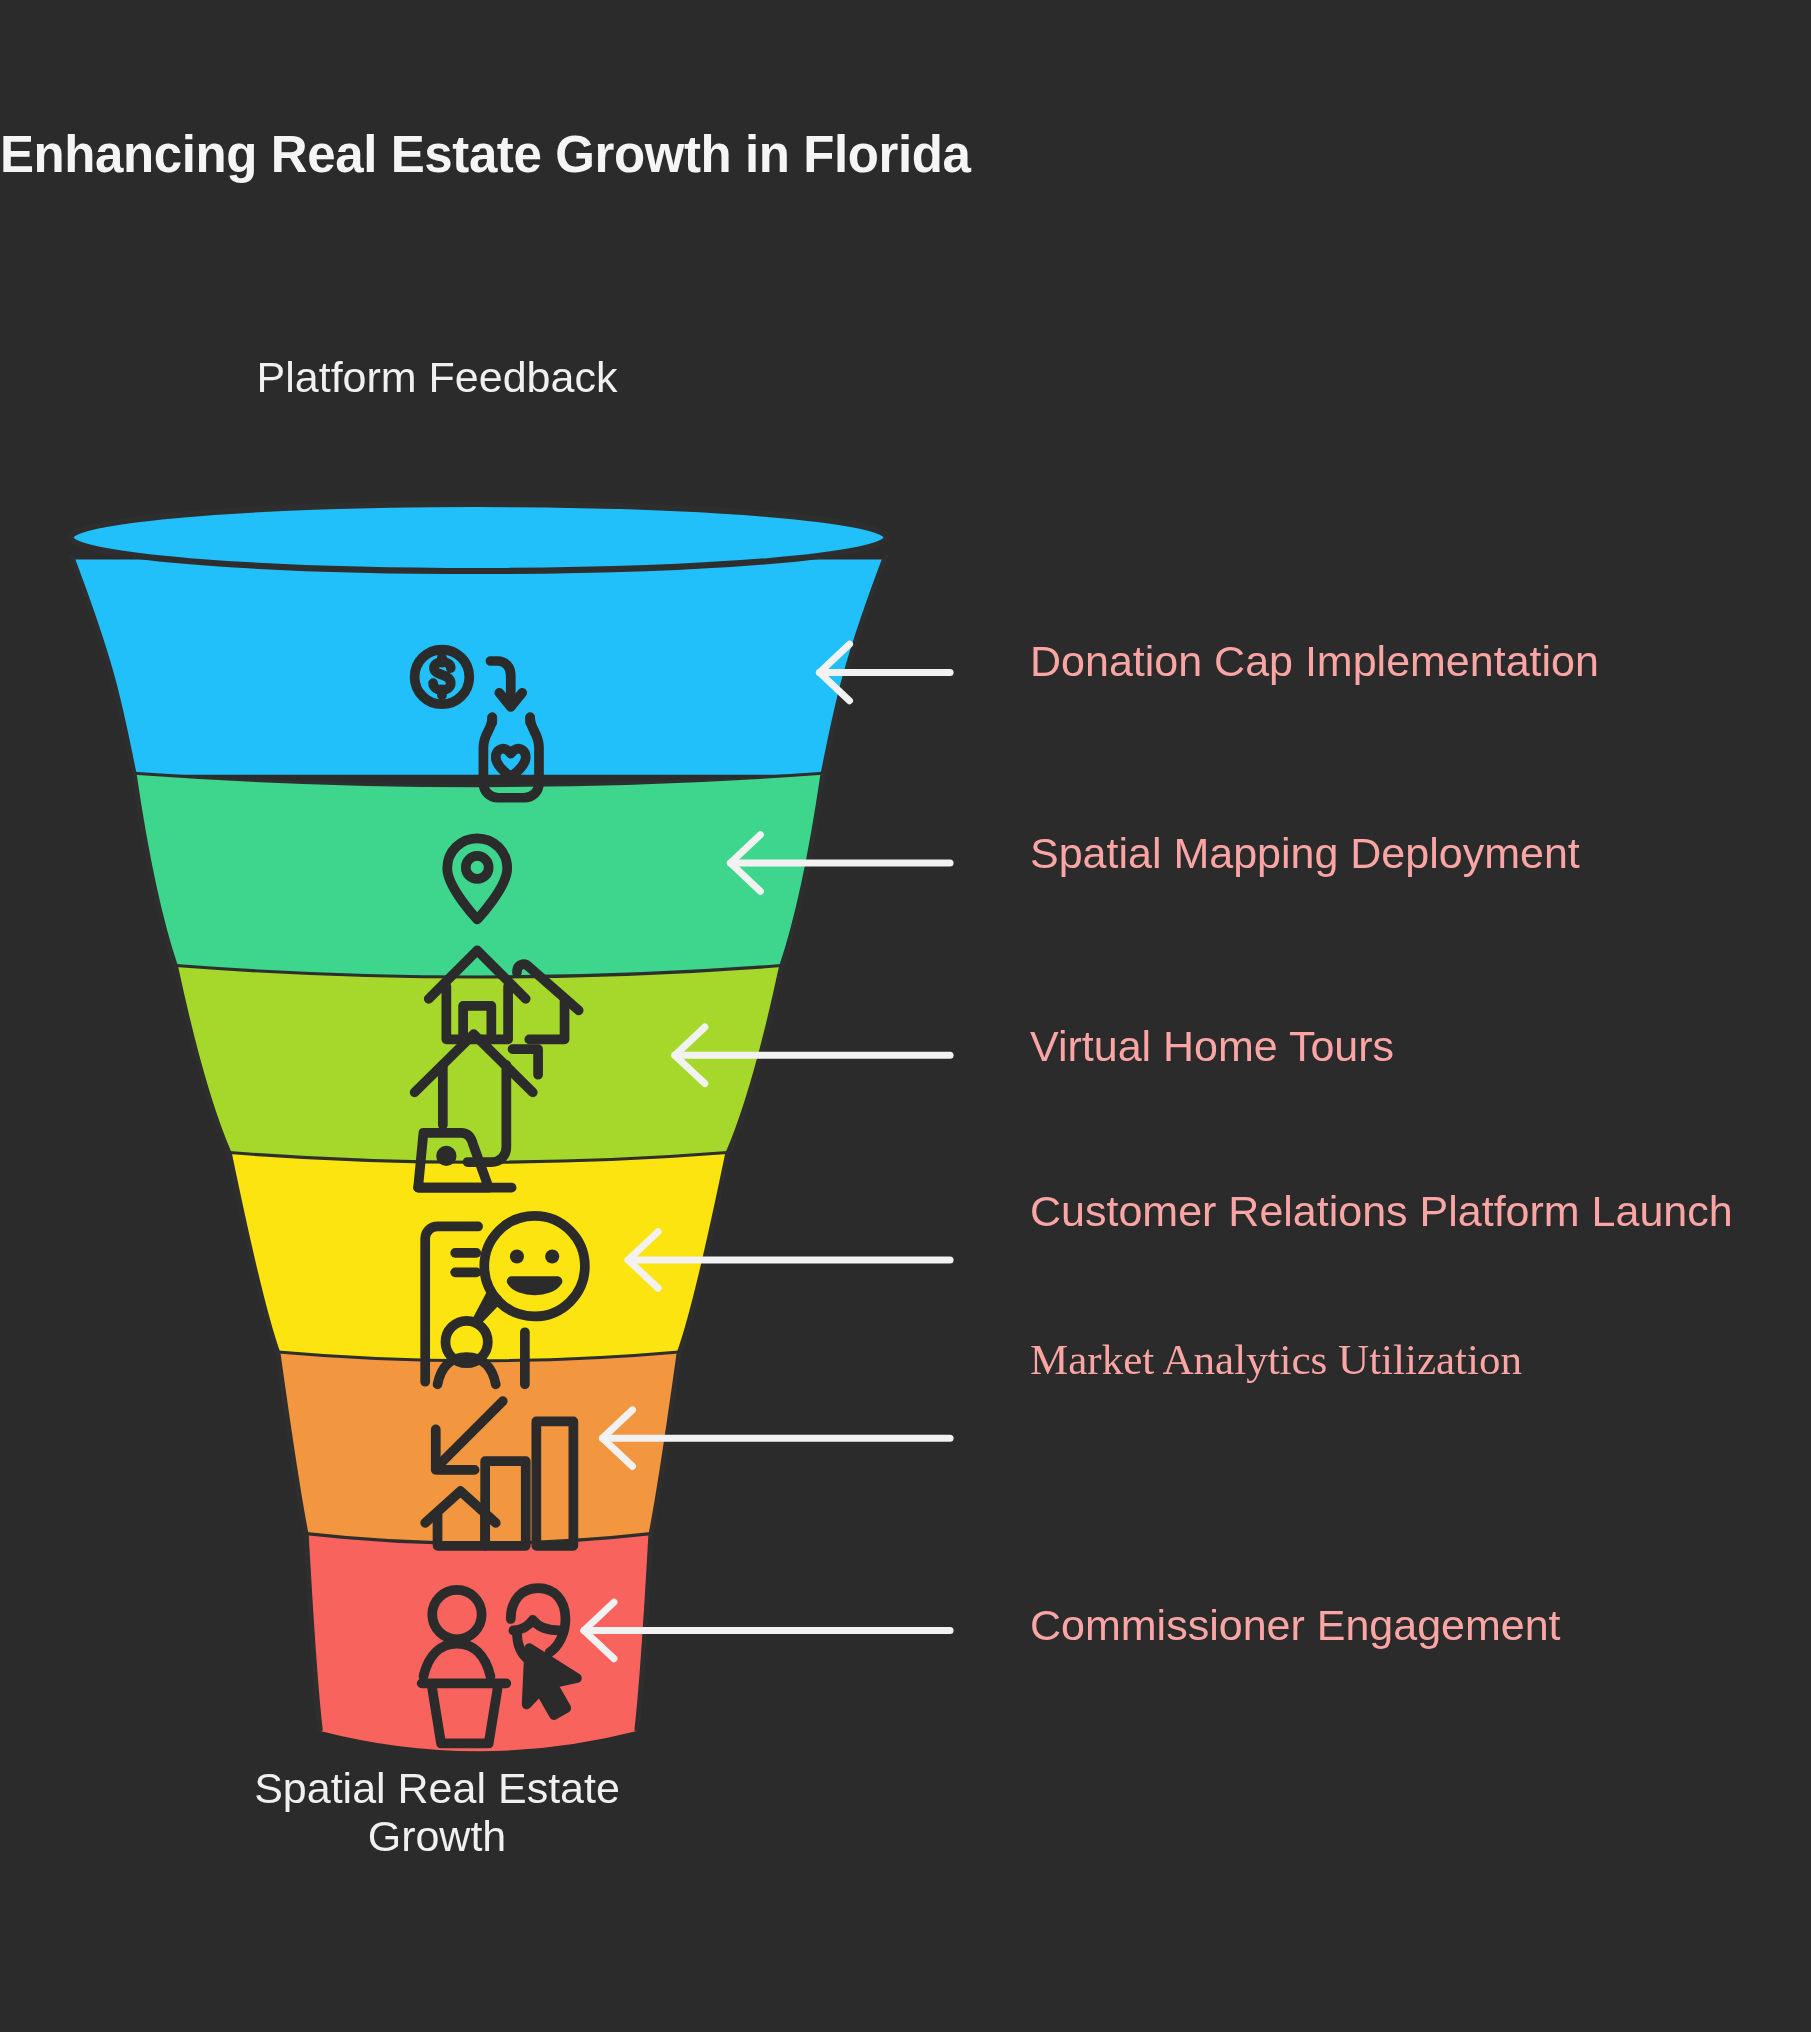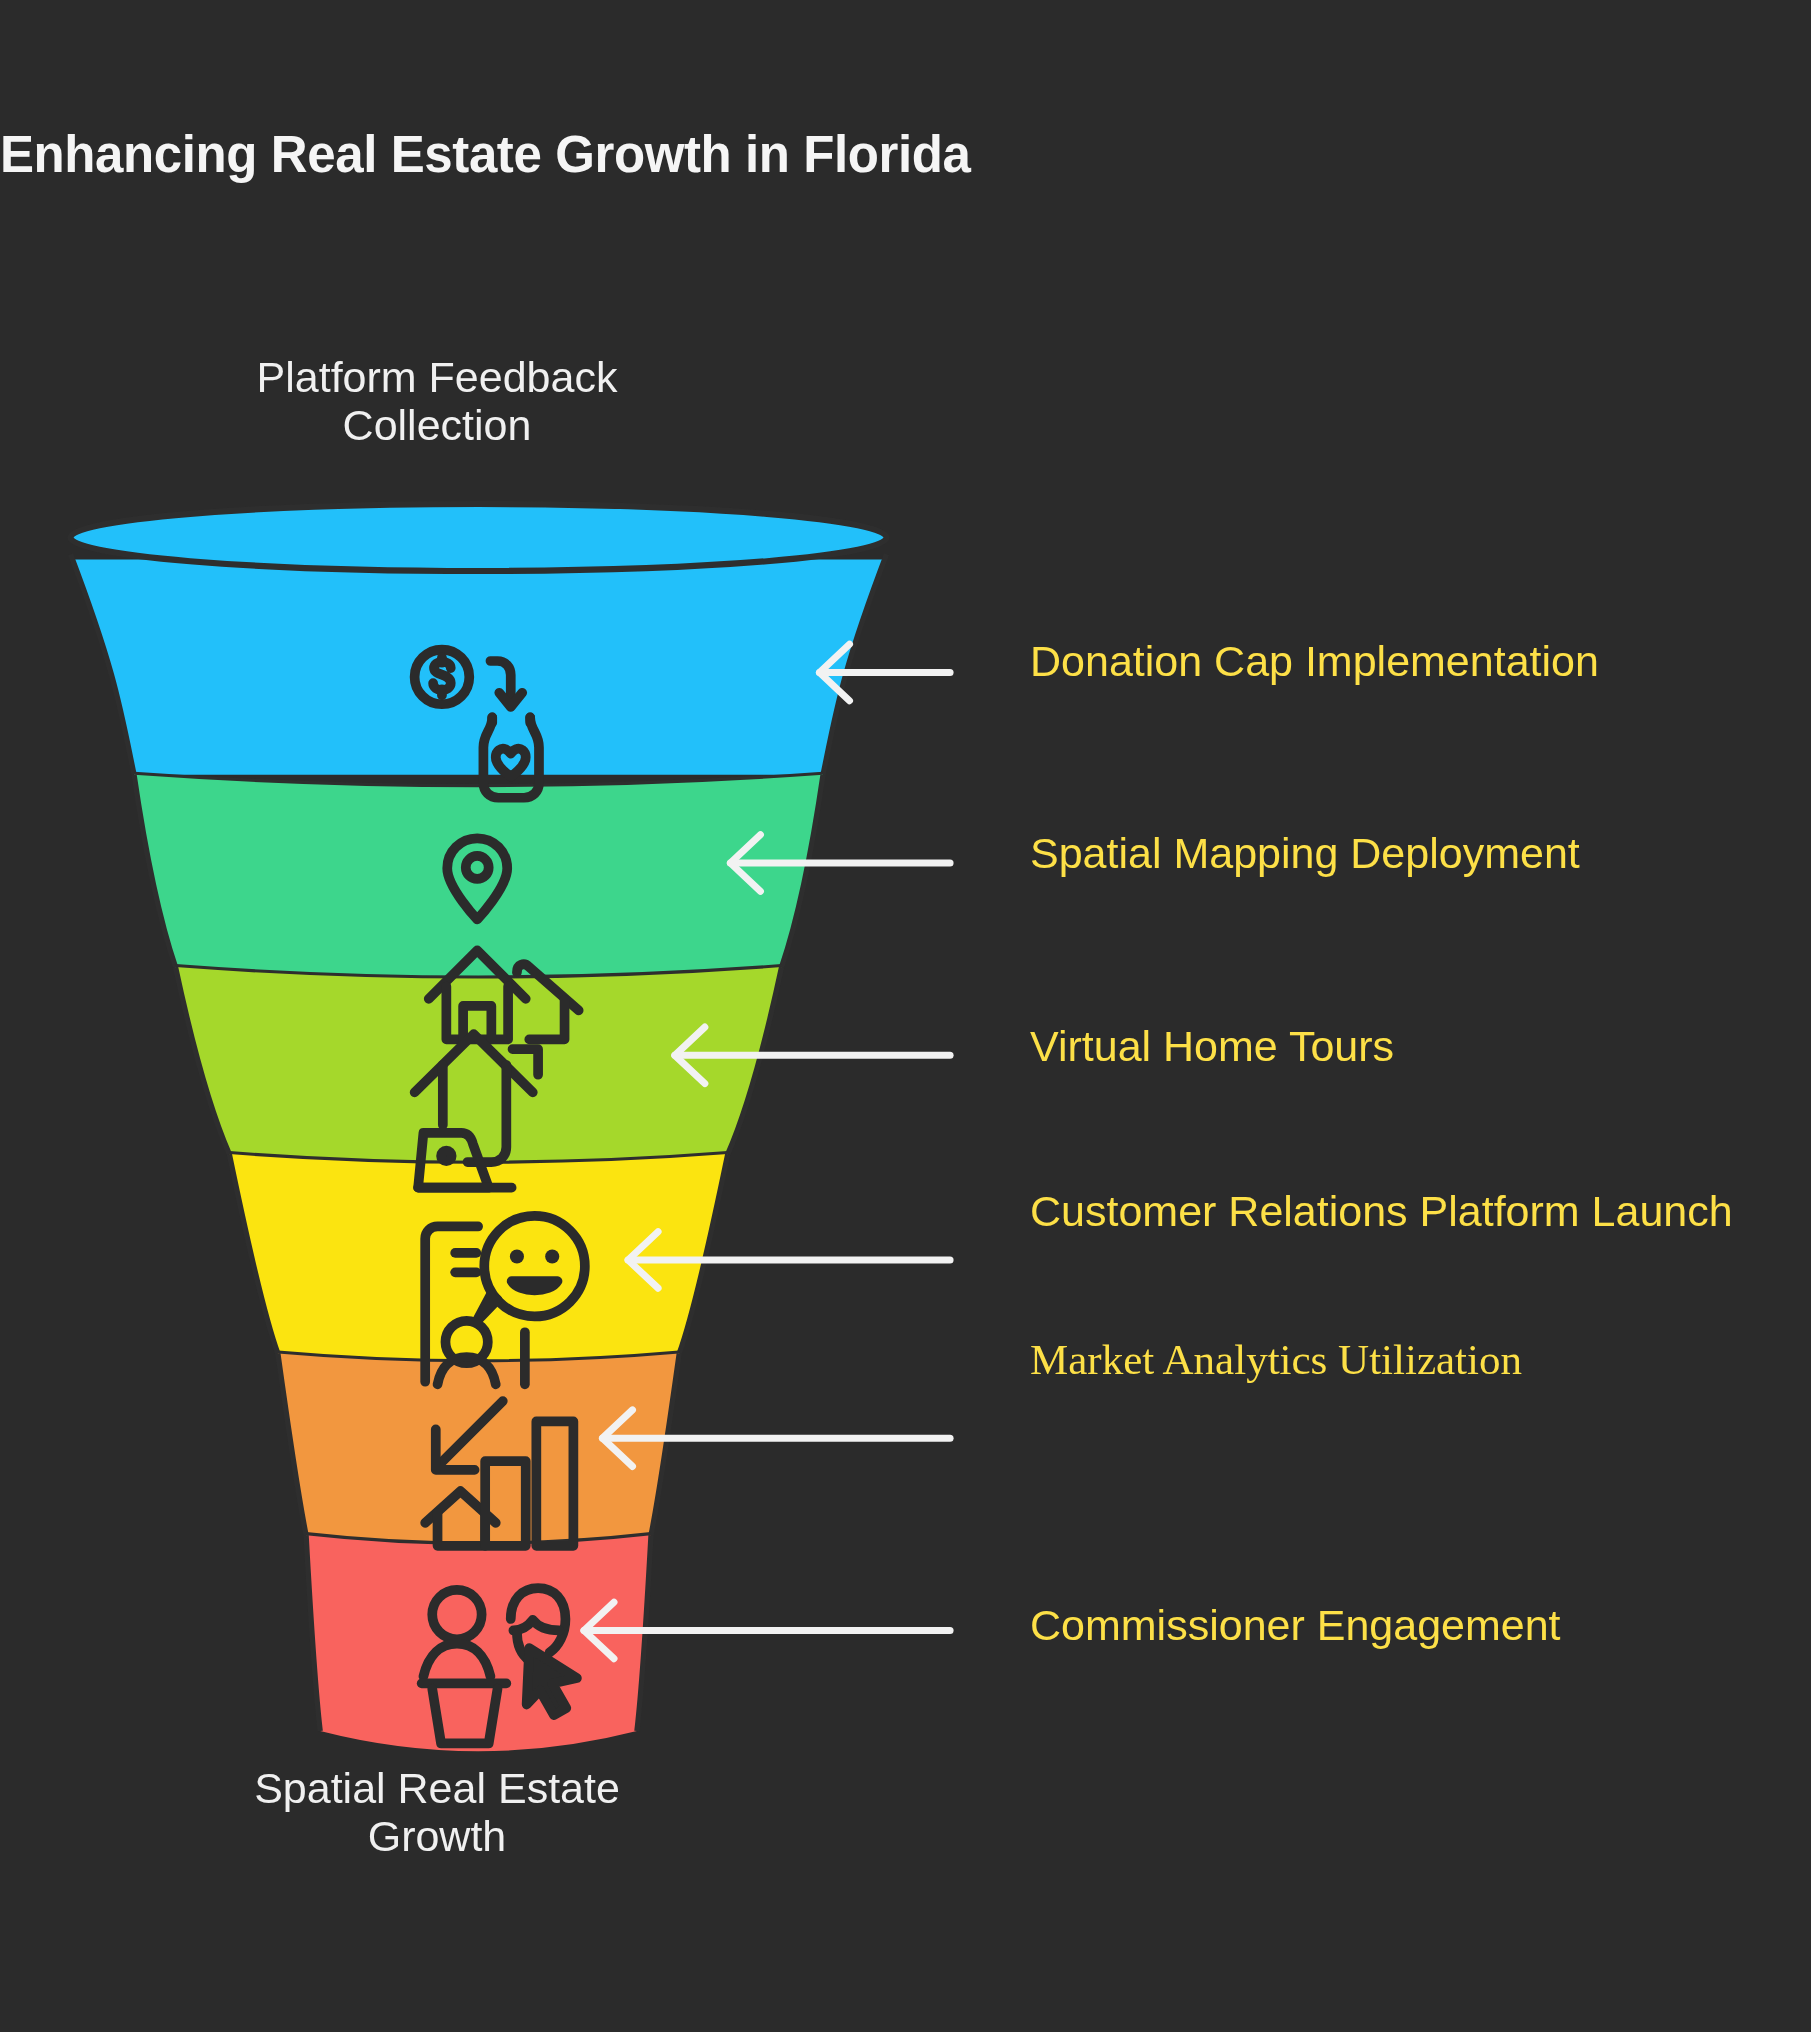--- a/index.html
+++ b/index.html
@@ -55,39 +55,38 @@
     left: 0;
     width: 1811px;
     height: 2033px;
     pointer-events: none;
   }
 
   .stage-label {
     position: absolute;
     font-size: 43px;
     line-height: 1.16;
-    color: #fde047;
+    color: #fca5a5;
     width: 723px;
     text-align: left;
   }
   #stage-label-0 { top: 637px; left: 1030px; }
   #stage-label-1 { top: 829px; left: 1030px; }
   #stage-label-2 { top: 1022px; left: 1030px; }
   #stage-label-3 { top: 1187px; left: 1030px; }
   #stage-label-4 { top: 1335px; left: 1030px; font-family: Liberation Serif, serif; }
   #stage-label-5 { top: 1601px; left: 1030px; }
 </style>
 </head>
 <body>
 
 <div id="chart-title">Enhancing Real Estate Growth in Florida</div>
 
 <div id="funnel-top-label">
   <div>Platform Feedback</div>
-  <div>Collection</div>
 </div>
 
 <svg id="funnel-svg" viewBox="0 0 2053 2304">
   <defs>
     <clipPath id="clip-s0">
         <path d="M 80,628 L 1005,628 L 937,878 L 148,878 Z"></path>
       </clipPath>
     <clipPath id="clip-s1">
         <path d="M 148,878 L 937,878 L 879,1096 L 206,1096 Z"></path>
       </clipPath>

